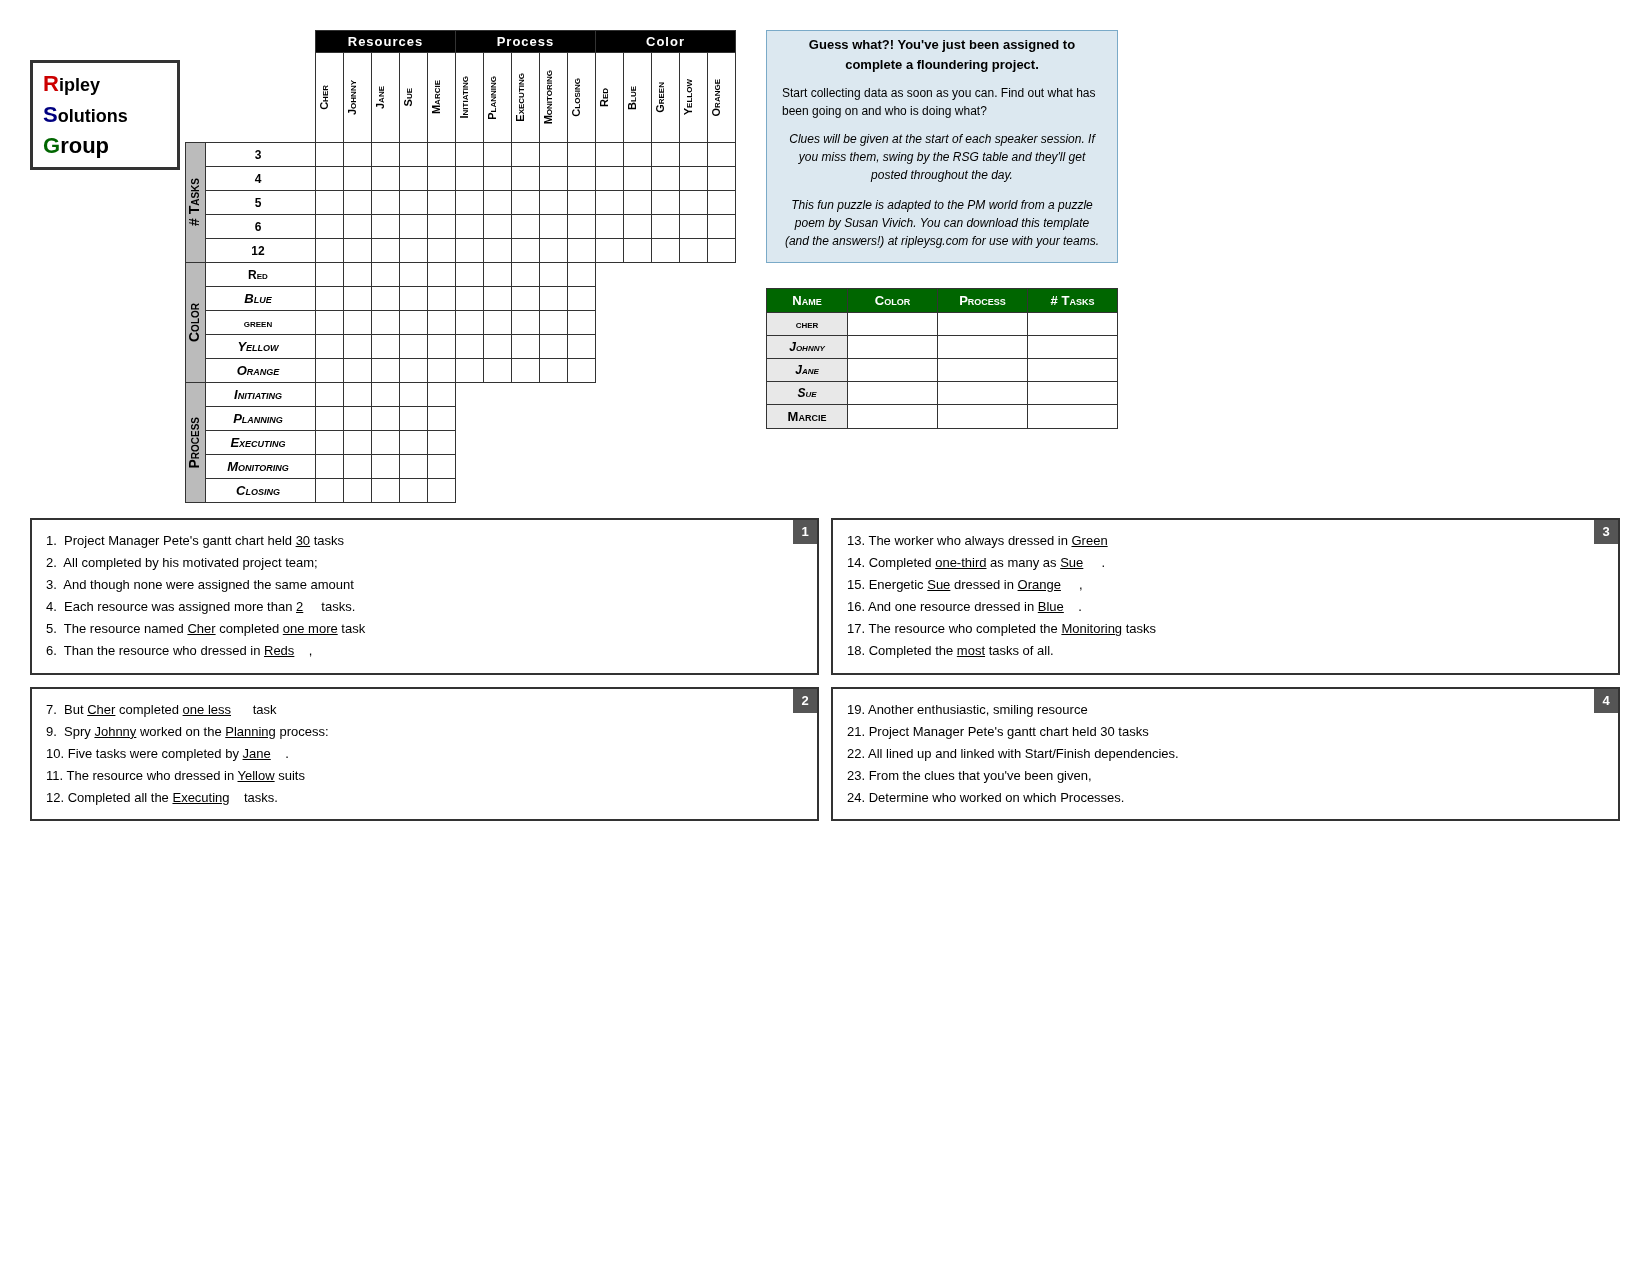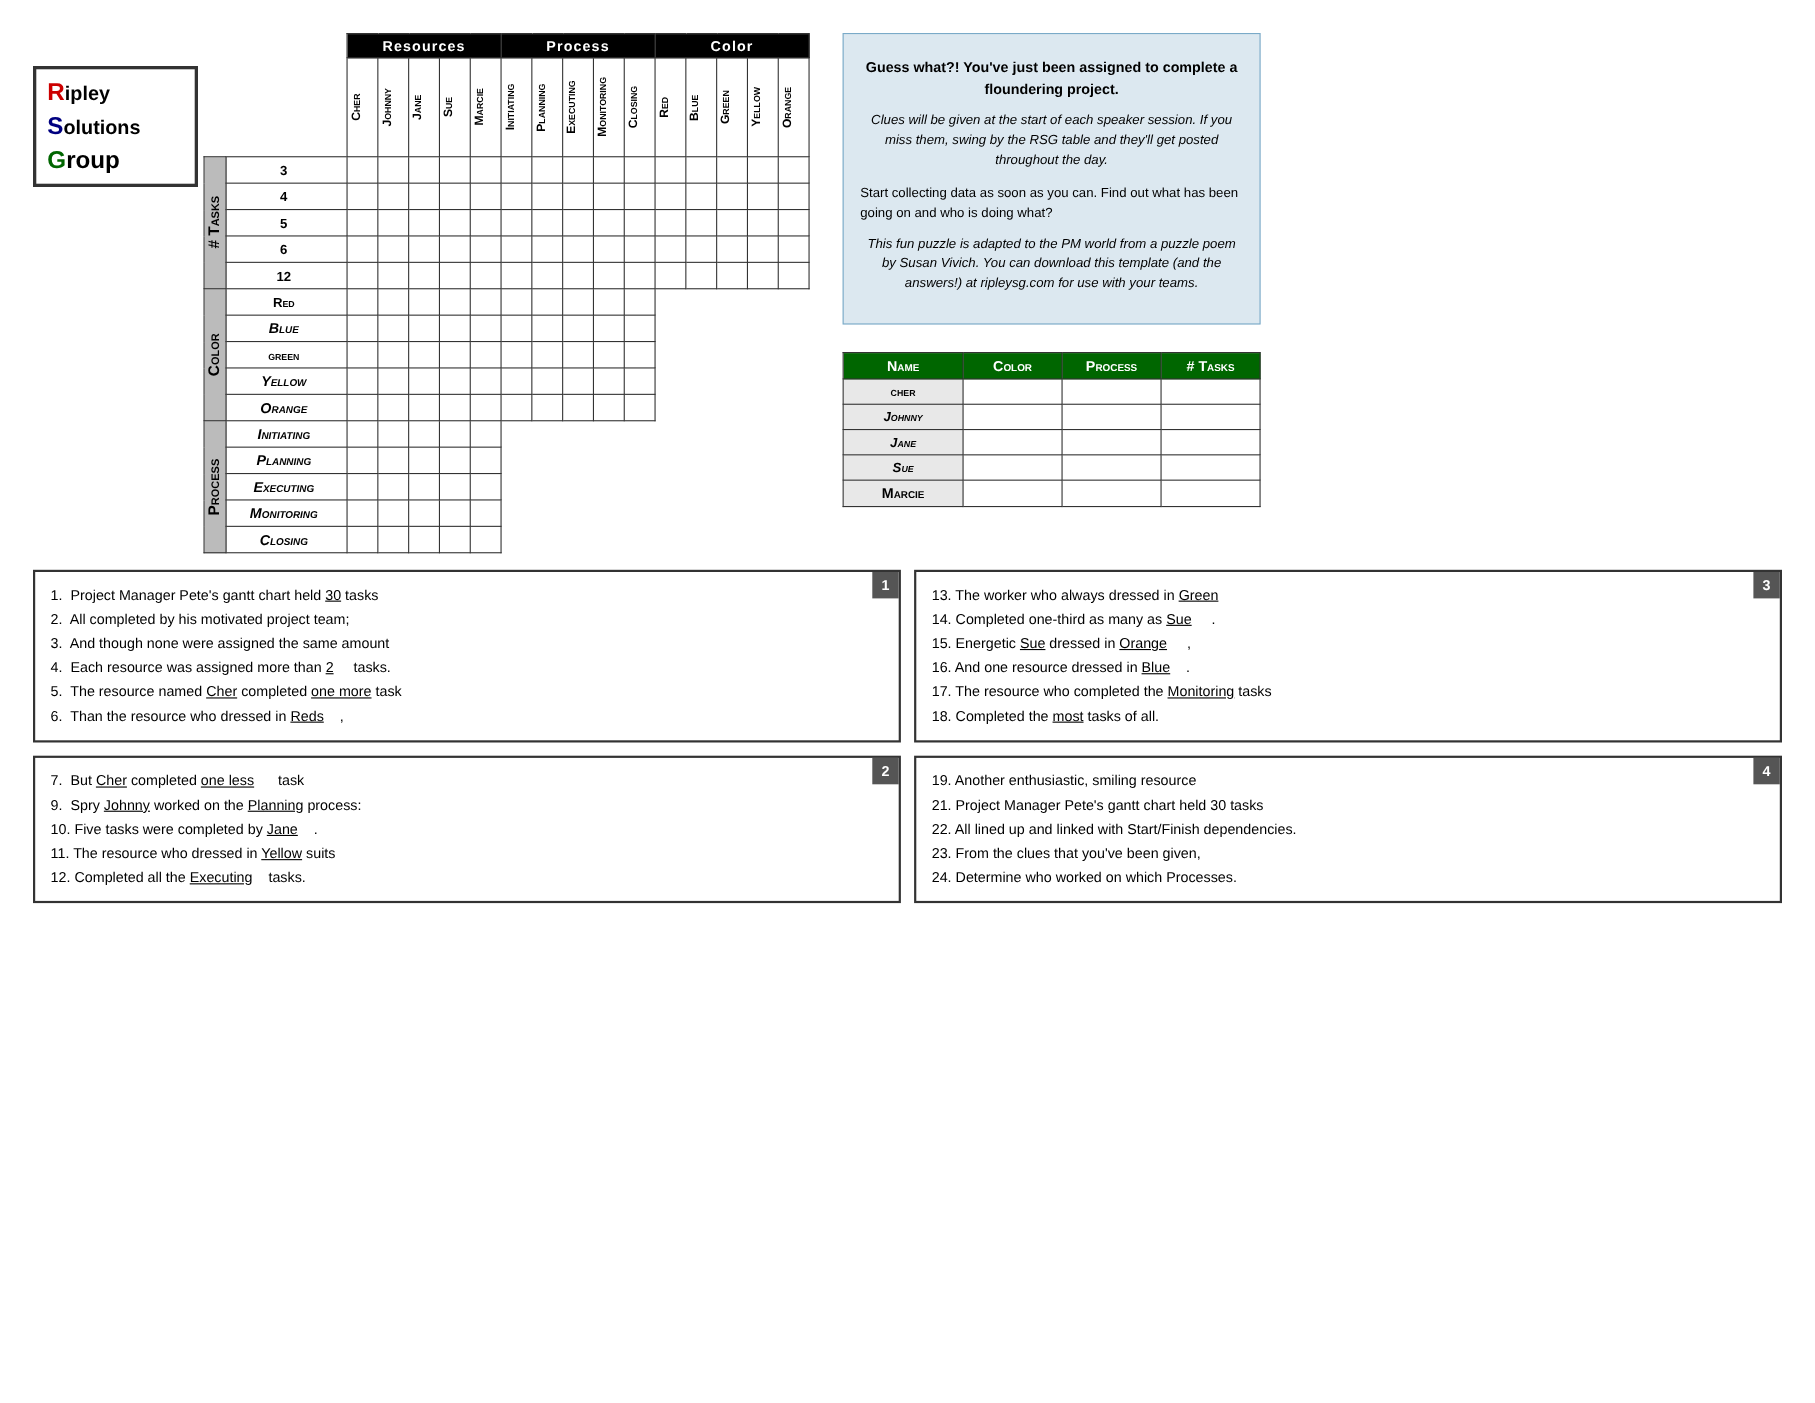--- a/index.html
+++ b/index.html
@@ -104,23 +104,23 @@
     .answer-table td.answer-blank {
       background: #fff;
       min-width: 80px;
       width: 90px;
     }
 
     
     .info-box {
       background: #dce8f0;
       border: 1.5px solid #7aaac8;
-      padding: 20px 15px;
+      padding: 4px 15px;
       font-size: 12px;
-      width: 380px;
+      width: 352px;
       line-height: 1.5;
     }
 
     .info-box .title {
       font-weight: bold;
       font-size: 13px;
       text-align: center;
       margin-bottom: 8px;
     }
 
@@ -455,22 +455,22 @@
             </tbody>
           </table>
         </div>
       </div>
     </div>
 
     <div style="display:flex; flex-direction:column; gap:15px; margin-left:10px;">
 
       <div class="info-box">
         <div class="title" style="font-weight:bold; font-size:13px; text-align:center; margin-bottom:10px;">Guess what?! You've just been assigned to complete a floundering project.</div>
+        <p style="text-align:left; margin-bottom:10px;">Start collecting data as soon as you can.  Find out what has been going on and who is doing what?</p>
         <p style="font-style:italic; text-align:center; margin-bottom:12px;">Clues will be given at the start of each speaker session.  If you miss them, swing by the RSG table and they'll get posted throughout the day.</p>
-        <p style="text-align:left; margin-bottom:10px;">Start collecting data as soon as you can.  Find out what has been going on and who is doing what?</p>
         <p style="font-style:italic; text-align:center;">This fun puzzle is adapted to the PM world from a puzzle poem by Susan Vivich.  You can download this template (and the answers!) at ripleysg.com for use with your teams.</p>
       </div>
 
       <table class="answer-table">
         <thead>
           <tr>
             <th>Name</th>
             <th>Color</th>
             <th>Process</th>
             <th># Tasks</th>
@@ -520,21 +520,21 @@
       <div>2.&nbsp; All completed by his motivated project team;</div>
       <div>3.&nbsp; And though none were assigned the same amount</div>
       <div>4.&nbsp; Each resource was assigned more than <span style="text-decoration:underline;">2</span>&nbsp;&nbsp;&nbsp;&nbsp; tasks.</div>
       <div>5.&nbsp; The resource named <span style="text-decoration:underline;">Cher</span> completed <span style="text-decoration:underline;">one more</span> task</div>
       <div>6.&nbsp; Than the resource who dressed in <span style="text-decoration:underline;">Reds</span>&nbsp;&nbsp;&nbsp; ,</div>
     </div>
 
     <div style="border:2px solid #333; padding:10px 14px; font-size:13px; line-height:1.7; position:relative;">
       <div style="position:absolute;top:0;right:0;background:#555;color:#fff;width:24px;height:24px;display:flex;align-items:center;justify-content:center;font-size:13px;font-weight:bold;">3</div>
       <div>13. The worker who always dressed in <span style="text-decoration:underline;">Green</span>&nbsp;&nbsp;&nbsp;&nbsp;</div>
-      <div>14. Completed <span style="text-align:right;">one-third</span> as many as <span style="text-decoration:underline;">Sue</span>&nbsp;&nbsp;&nbsp;&nbsp;&nbsp;.</div>
+      <div>14. Completed <span style="text-decoration:underline;text-align:right;">one-third</span> as many as <span style="text-decoration:underline;">Sue</span>&nbsp;&nbsp;&nbsp;&nbsp;&nbsp;.</div>
       <div>15. Energetic <span style="text-decoration:underline;">Sue</span> dressed in <span style="text-decoration:underline;">Orange</span>&nbsp;&nbsp;&nbsp;&nbsp; ,</div>
       <div>16. And one resource dressed in <span style="text-decoration:underline;">Blue</span>&nbsp;&nbsp;&nbsp;&nbsp;.</div>
       <div>17. The resource who completed the <span style="text-decoration:underline;">Monitoring</span> tasks</div>
       <div>18. Completed the <span style="text-decoration:underline;">most</span> tasks of all.</div>
     </div>
 
     <div style="border:2px solid #333; padding:10px 14px; font-size:13px; line-height:1.7; position:relative;">
       <div style="position:absolute;top:0;right:0;background:#555;color:#fff;width:24px;height:24px;display:flex;align-items:center;justify-content:center;font-size:13px;font-weight:bold;">2</div>
       <div>7.&nbsp; But <span style="text-decoration:underline;">Cher</span> completed <span style="text-decoration:underline;">one less</span>&nbsp;&nbsp;&nbsp;&nbsp;&nbsp; task</div>
       <div>9.&nbsp; Spry <span style="text-decoration:underline;">Johnny</span> worked on the <span style="text-decoration:underline;">Planning</span> process:</div>

